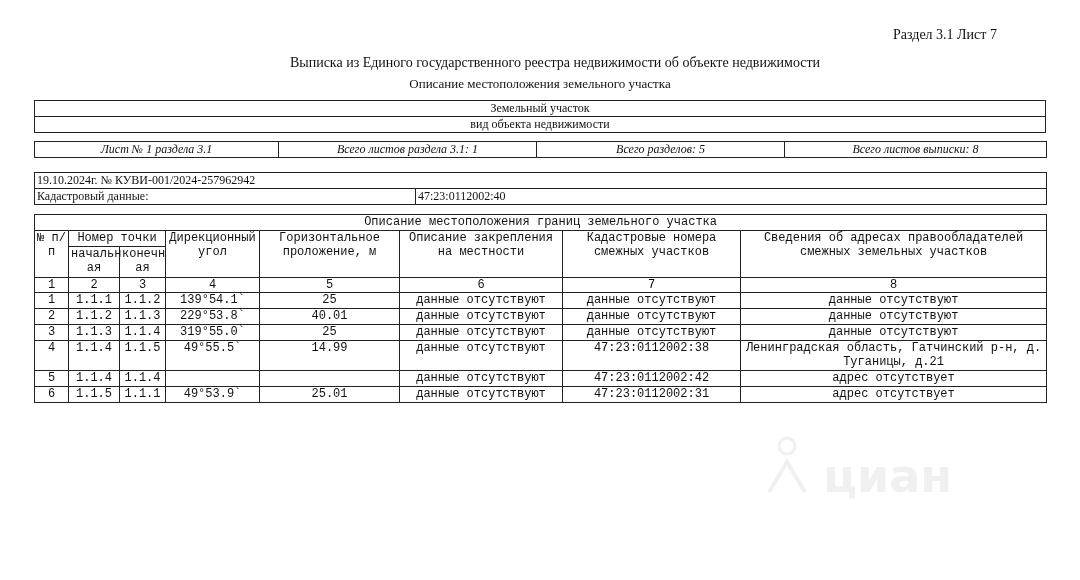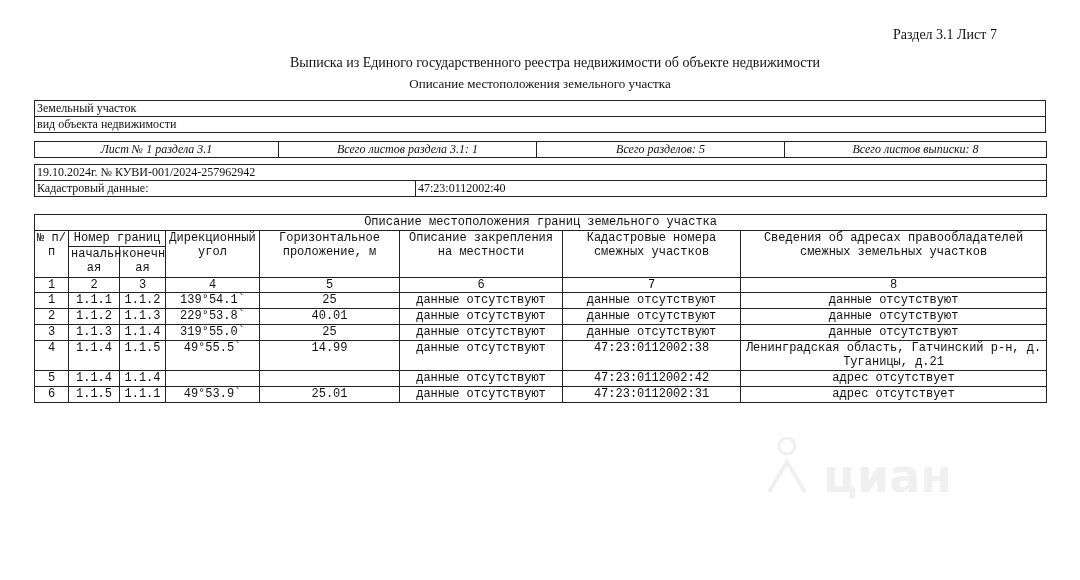--- a/index.html
+++ b/index.html
@@ -10,26 +10,26 @@
   }
   .abs { position: absolute; }
   .section-ref { left: 893px; top: 27px; font-size: 14px; }
   .doc-title { left: 0; width: 1080px; top: 55px; text-align: center; font-size: 14px; margin-left: 15px; }
   .doc-subtitle { left: 0; width: 1080px; top: 76px; text-align: center; font-size: 13px; }
 
   table { border-collapse: collapse; table-layout: fixed; }
   td { border: 1.5px solid #222; padding: 0 2px; line-height: 14px; vertical-align: top; }
 
   .t-object { left: 34px; top: 100px; width: 1012px; }
-  .t-object td { height: 15px; }
+  .t-object td { text-align: center; height: 15px; }
 
   .t-sheets { left: 34px; top: 141px; width: 1012px; }
   .t-sheets td { text-align: center; height: 15px; font-style: italic; }
 
-  .t-reg { left: 34px; top: 164px; width: 1012px; }
+  .t-reg { left: 34px; top: 172px; width: 1012px; }
   .t-reg td { text-align: left; height: 15px; }
 
   .t-bounds { left: 34px; top: 214px; width: 1012px; font-family: Liberation Mono, monospace; }
   .t-bounds td { text-align: center; }
   .t-bounds td.caption { height: 15px; }
   .t-bounds td.hdr { height: 46px; }
   .t-bounds tr.nums td { height: 14px; }
   .t-bounds tr.row td { height: 15px; }
   .t-bounds tr.row.tall td { height: 29px; }
 
@@ -97,21 +97,21 @@
       <col style="width:163px">
       <col style="width:178px">
       <col style="width:306px">
   </colgroup>
   <tbody>
       <tr>
         <td colspan="8" class="caption">Описание местоположения границ земельного участка</td>
       </tr>
   <tr>
     <td rowspan="2" class="hdr">№ п/п</td>
-    <td colspan="2" style="height:14px">Номер границ</td>
+    <td colspan="2" style="height:14px">Номер точки</td>
     <td rowspan="2" class="hdr">Дирекционный угол</td>
     <td rowspan="2" class="hdr">Горизонтальное проложение, м</td>
     <td rowspan="2" class="hdr">Описание закрепления на местности</td>
     <td rowspan="2" class="hdr">Кадастровые номера смежных участков</td>
     <td rowspan="2" class="hdr">Сведения об адресах правообладателей смежных земельных участков</td>
   </tr>
   <tr>
     <td style="height:29px">начальн ая</td>
     <td>конечн ая</td>
   </tr>

